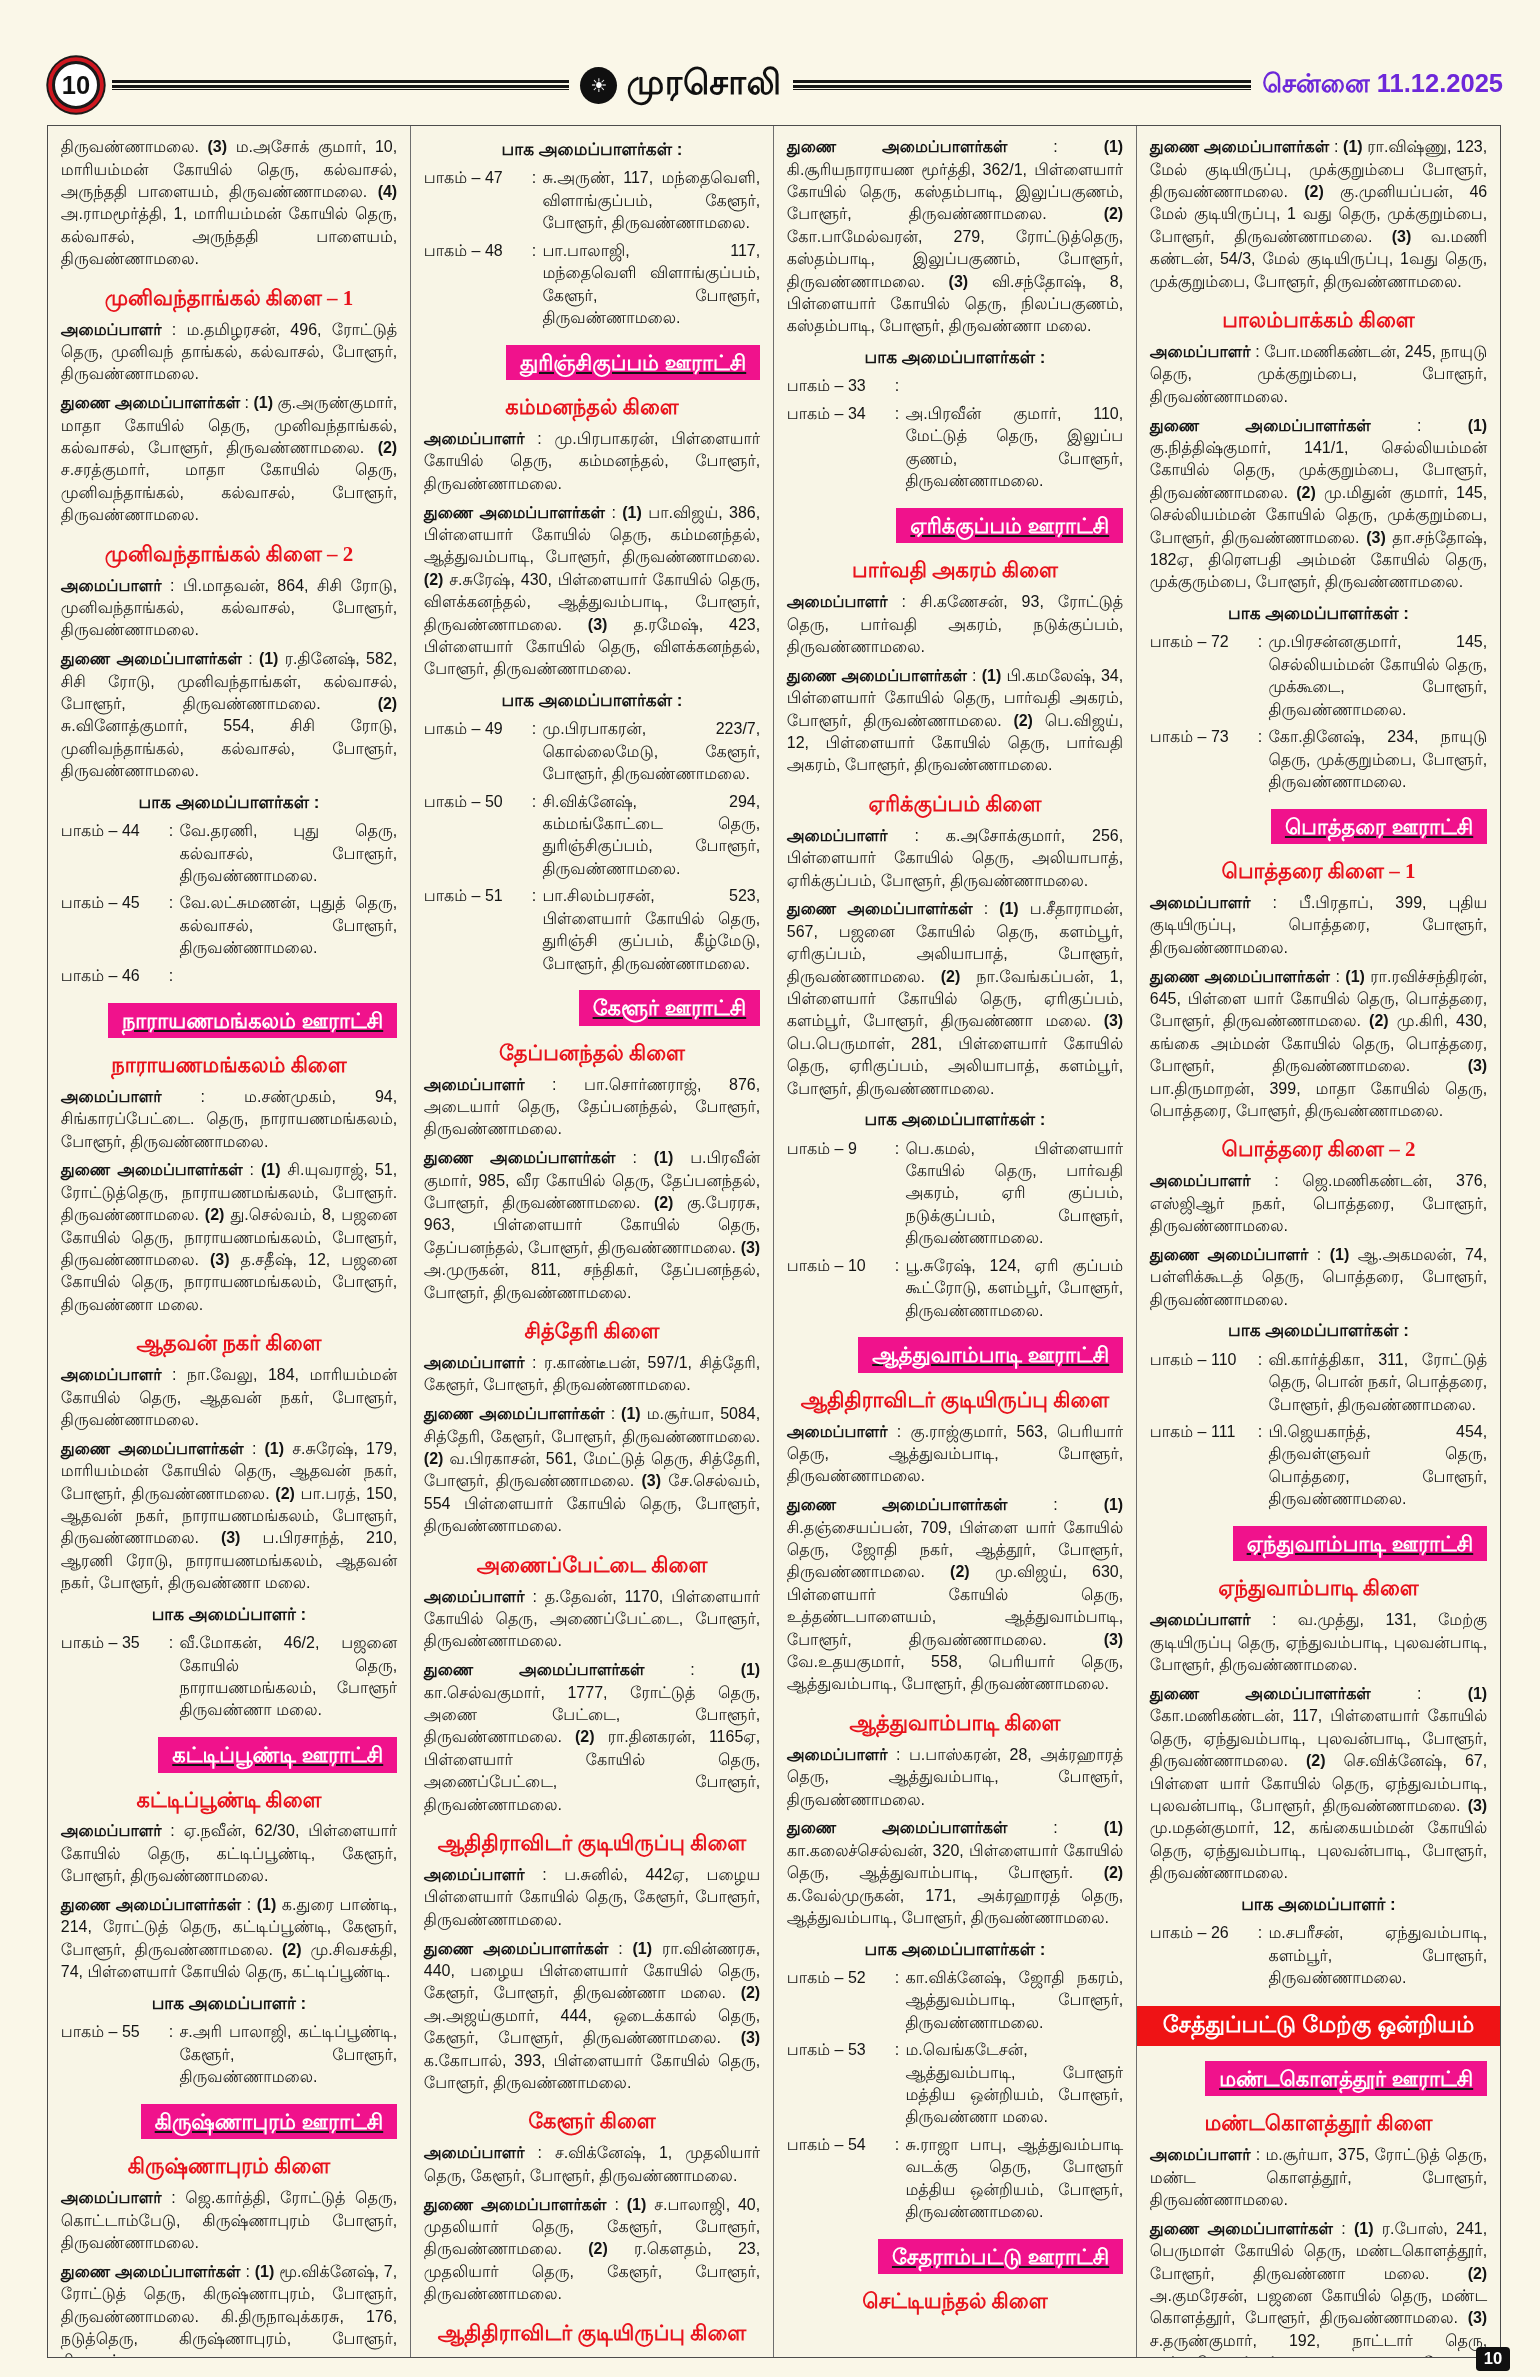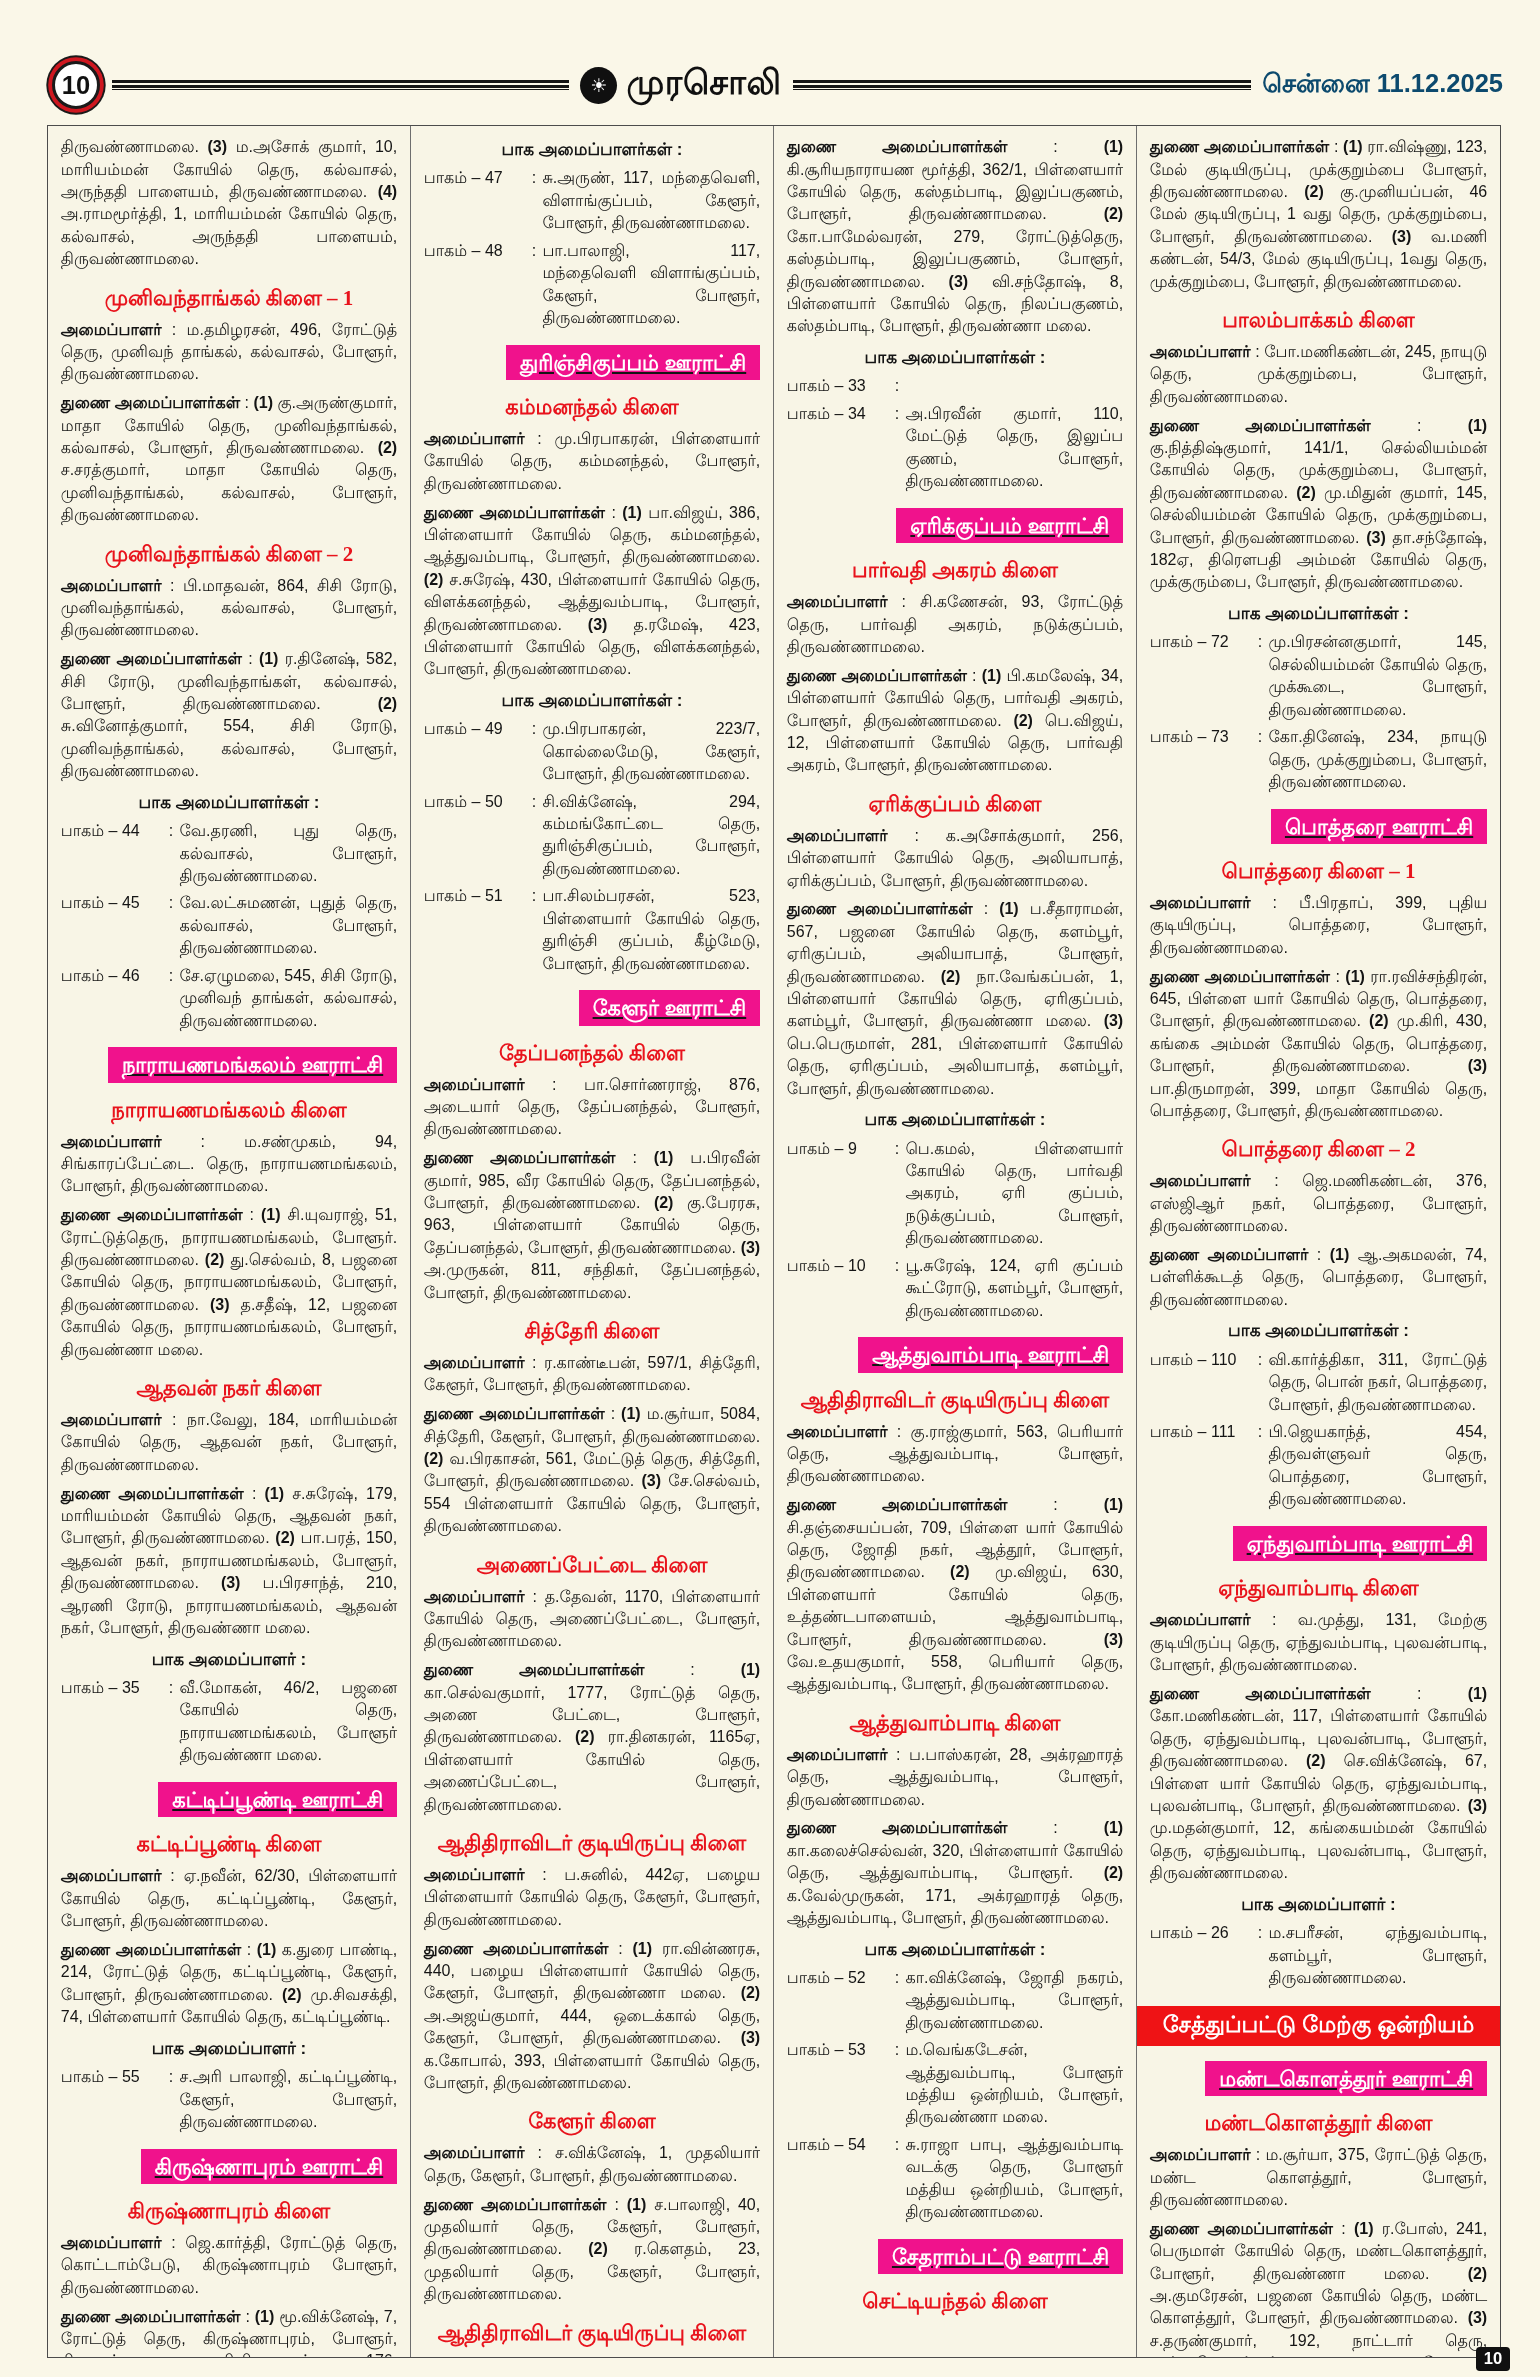--- a/index.html
+++ b/index.html
@@ -23,21 +23,21 @@
   }
   .rule{flex:1 1 auto;height:10.2px;margin:0 11.5px;
     background:linear-gradient(#141414 0 3.2px,transparent 3.2px 5.1px,#141414 5.1px 7.7px,transparent 7.7px 9px,#141414 9px 10.2px);}
   .brand{display:flex;align-items:center;gap:9px;flex:0 0 auto;}
   .sun-emblem{
     width:37px;height:37px;border-radius:50%;background:#101010;
     display:flex;align-items:center;justify-content:center;
     color:#fff;font-size:19px;line-height:1;
   }
   .brand-name{font-size:34px;font-weight:bold;color:#101010;letter-spacing:0.6px;}
-  .dateline{flex:0 0 auto;margin-right:38px;font-size:25.5px;font-weight:bold;color:#0c4a6e;white-space:nowrap;}
+  .dateline{flex:0 0 auto;margin-right:38px;font-size:25.5px;font-weight:bold;color:#6d28d9;white-space:nowrap;}
   
   .sheet{
     position:absolute;left:47px;top:125px;width:1454px;height:2233px;
     border:1.9px solid #4c4c4c;background:#f8f5e6;
     display:grid;grid-template-columns:repeat(4,1fr);
     box-sizing:border-box;
   }
   .col{border-right:1.3px solid #6e6e6e;padding:3.8px 12.8px 6.4px 12.8px;overflow:hidden;box-sizing:border-box;}
   .col:last-child{border-right:none;}
   
@@ -91,21 +91,20 @@
         <span class="wtext">வே.தரணி, புது தெரு, கல்வாசல், போளூர், திருவண்ணாமலை.</span>
       </div>
       <div class="ward">
         <span class="wnum">பாகம் – 45</span>
         <span class="wcolon">:</span>
         <span class="wtext">வே.லட்சுமணன், புதுத் தெரு, கல்வாசல், போளூர், திருவண்ணாமலை.</span>
       </div>
       <div class="ward">
         <span class="wnum">பாகம் – 46</span>
         <span class="wcolon">:</span>
-        <span class="wtext">சே.ஏழுமலை, 545, சிசி ரோடு, முனிவந் தாங்கள், கல்வாசல், திருவண்ணாமலை.</span>
       </div>
       <div class="h-mag-wrap">
         <span class="h-mag">நாராயணமங்கலம் ஊராட்சி</span>
       </div>
       <div class="h-red">நாராயணமங்கலம் கிளை</div>
       <p class="para"><span class="lead">அமைப்பாளர்</span> : <span class="para-body">ம.சண்முகம், 94, சிங்காரப்பேட்டை. தெரு, நாராயணமங்கலம், போளூர், திருவண்ணாமலை.</span></p>
       <p class="para"><span class="lead">துணை அமைப்பாளர்கள்</span> : <span class="para-body"><b>(1)</b> சி.யுவராஜ், 51, ரோட்டுத்தெரு, நாராயணமங்கலம், போளூர். திருவண்ணாமலை. <b>(2)</b> து.செல்வம், 8, பஜனை கோயில் தெரு, நாராயணமங்கலம், போளூர், திருவண்ணாமலை. <b>(3)</b> த.சதீஷ், 12, பஜனை கோயில் தெரு, நாராயணமங்கலம், போளூர், திருவண்ணா மலை.</span></p>
       <div class="h-red">ஆதவன் நகர் கிளை</div>
       <p class="para"><span class="lead">அமைப்பாளர்</span> : <span class="para-body">நா.வேலு, 184, மாரியம்மன் கோயில் தெரு, ஆதவன் நகர், போளூர், திருவண்ணாமலை.</span></p>
       <p class="para"><span class="lead">துணை அமைப்பாளர்கள்</span> : <span class="para-body"><b>(1)</b> ச.சுரேஷ், 179, மாரியம்மன் கோயில் தெரு, ஆதவன் நகர், போளூர், திருவண்ணாமலை. <b>(2)</b> பா.பரத், 150, ஆதவன் நகர், நாராயணமங்கலம், போளூர், திருவண்ணாமலை. <b>(3)</b> ப.பிரசாந்த், 210, ஆரணி ரோடு, நாராயணமங்கலம், ஆதவன் நகர், போளூர், திருவண்ணா மலை.</span></p>

